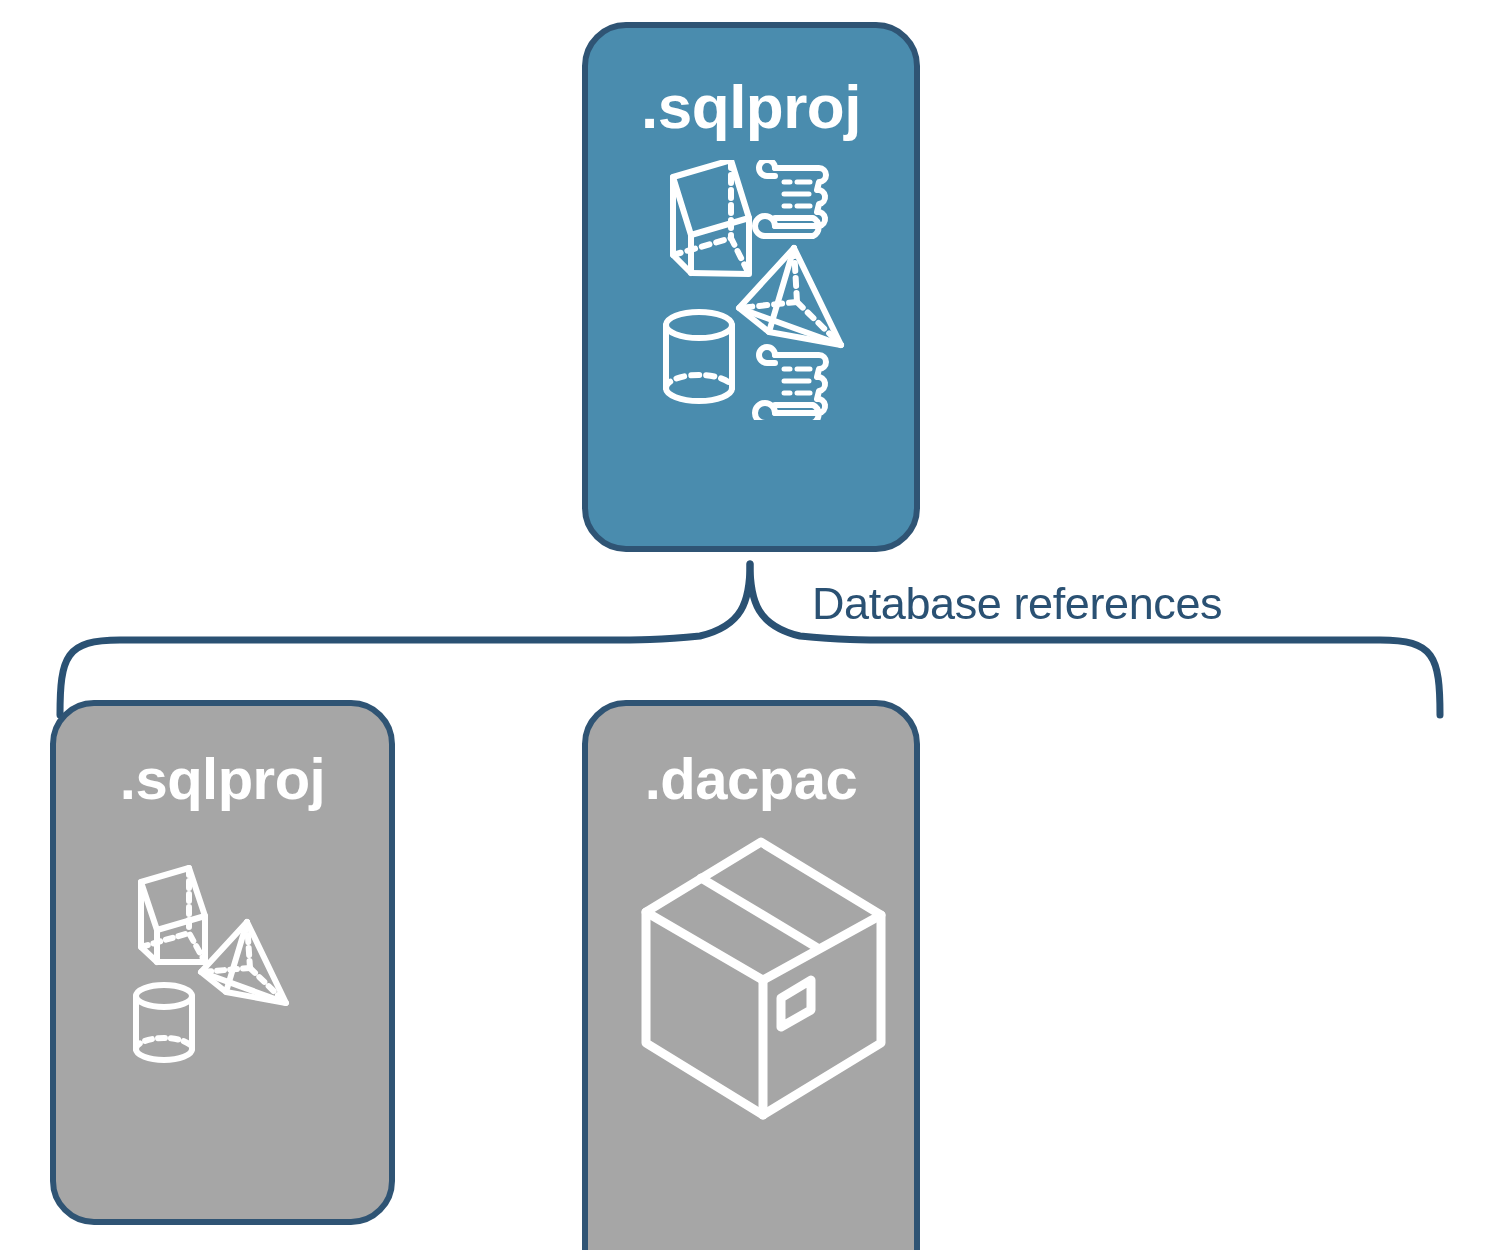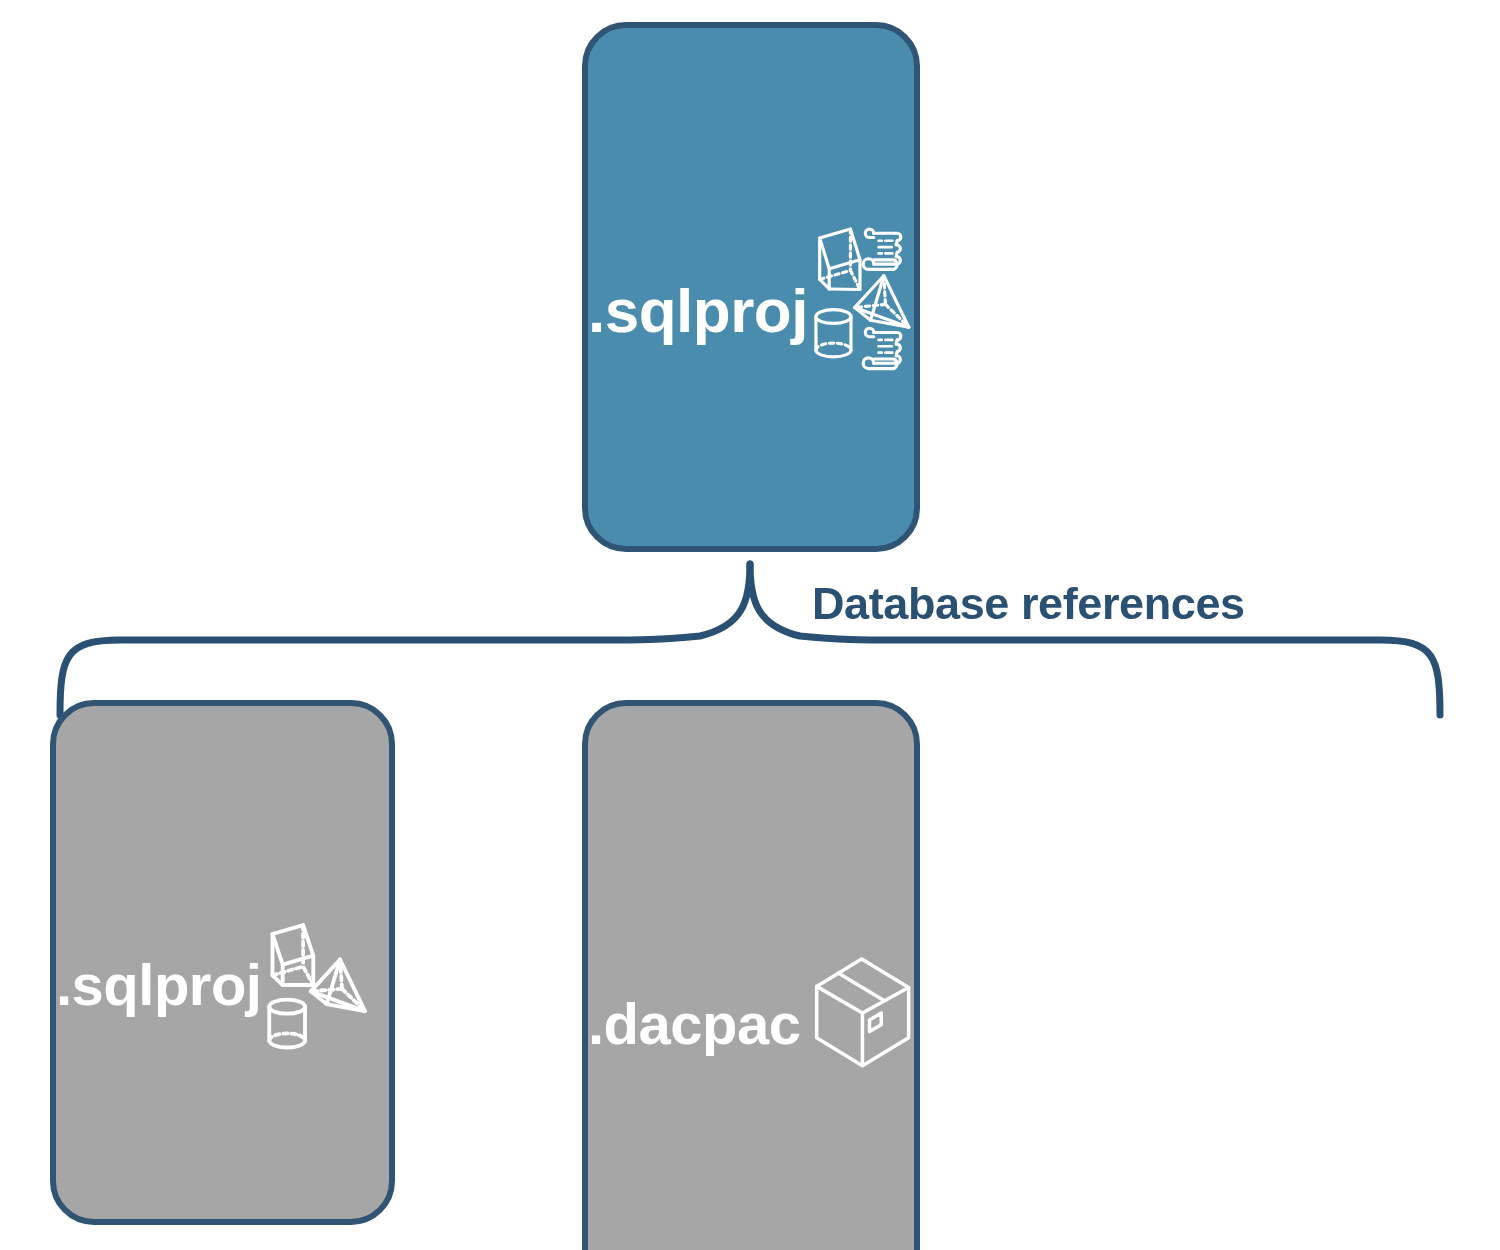--- a/index.html
+++ b/index.html
@@ -19,21 +19,21 @@
     overflow: hidden;
   }
 
   
   .card {
     position: absolute;
     box-sizing: border-box;
     border-radius: 44px;
     border: 6px solid #2f5474;
     display: flex;
-    flex-direction: row;
+    flex-direction: column;
     align-items: center;
     overflow: hidden;
   }
   .card.primary {
     background: #4a8cae;
   }
   .card.secondary {
     background: #a6a6a6;
   }
   .card-title {
@@ -99,21 +99,21 @@
     height: 190px;
     pointer-events: none;
   }
 
   
   #connector-label {
     position: absolute;
     left: 812px;
     top: 578px;
     font-size: 45px;
-    font-weight: bold;
+    font-weight: normal;
     color: #2a5173;
     white-space: nowrap;
     letter-spacing: -0.4px;
     user-select: none;
   }
 </style>
 </head>
 <body>
 
 <div id="stage">

